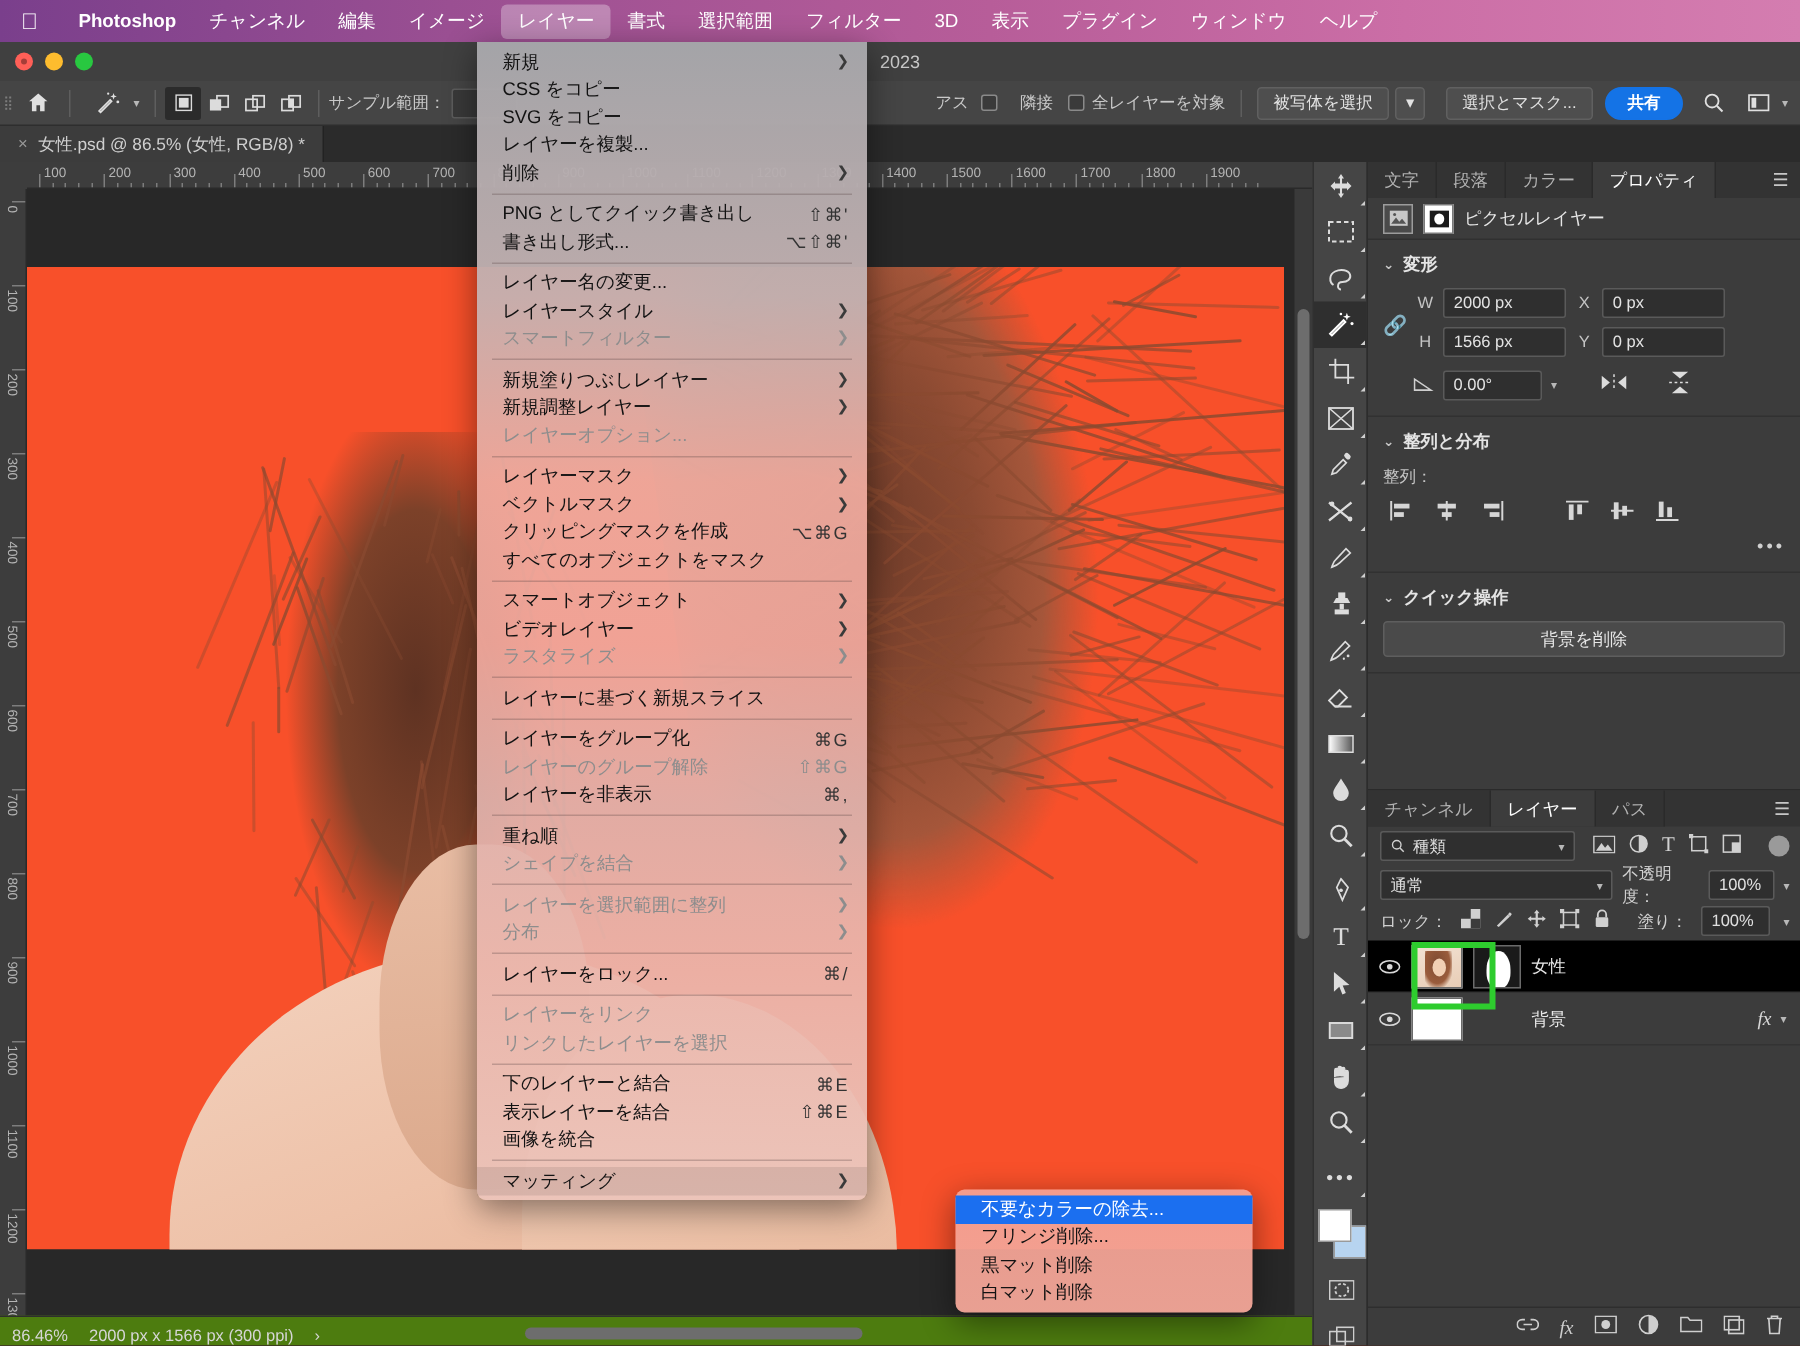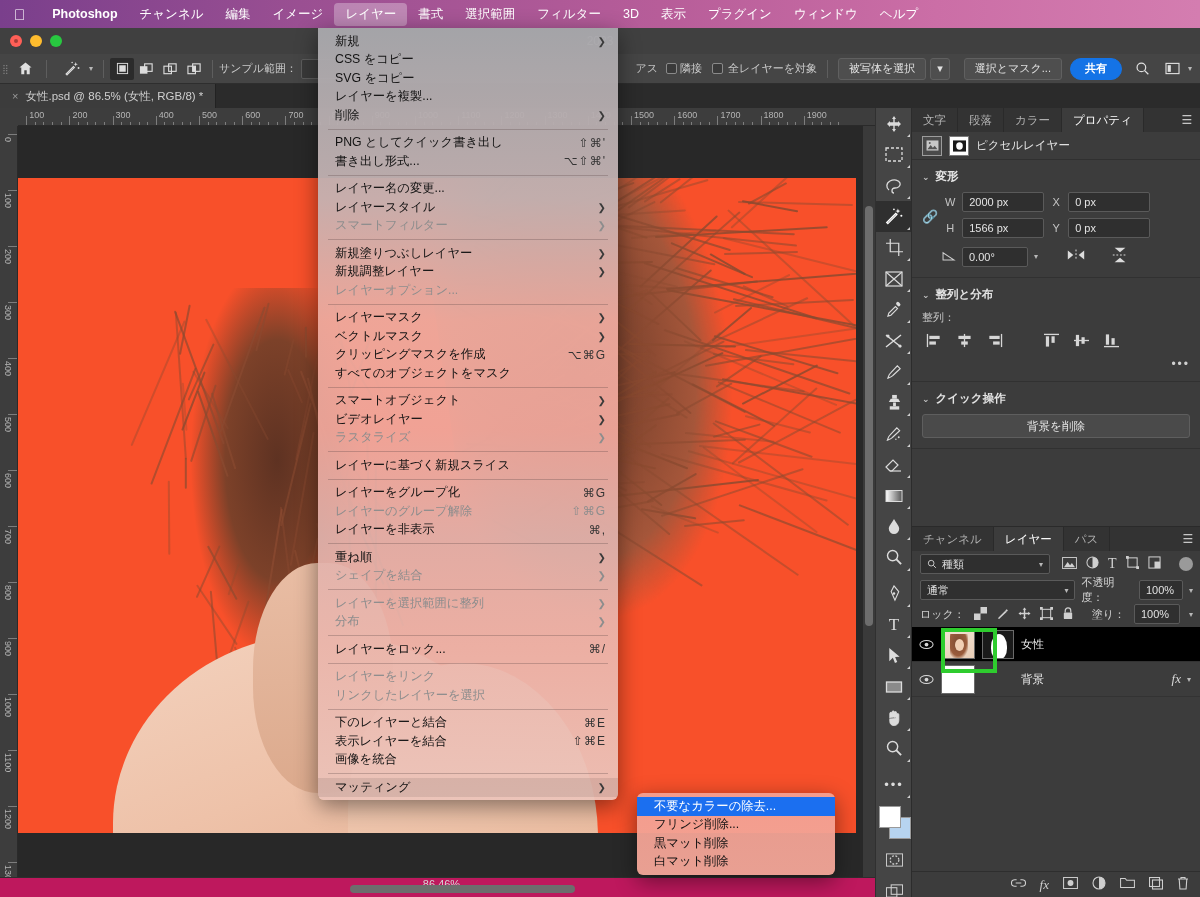--- a/index.html
+++ b/index.html
@@ -141,25 +141,25 @@
   .toggle{ width:14px; height:14px; border-radius:7px; background:#9a9a9a; margin-left:auto; }
   .lockrow{ display:flex; align-items:center; gap:9px; height:22px; padding:0 8px; color:#cfcfcf; font-size:11px;}
   .layer-row{ height:35px; display:flex; align-items:center; gap:7px; padding:0 6px; border-bottom:1px solid #333; position:relative;}
   .layer-row.sel{ background:#000000; }
   .eye{ width:16px; display:flex; justify-content:center; color:#d8d8d8;}
   .lthumb{ width:34px; height:29px; background:#fff; border:1px solid #6a6a6a; position:relative; overflow:hidden;}
   .greenbox{ position:absolute; left:29px; top:1px; width:56px; height:45px; border:4px solid #2ecc2e; z-index:5; pointer-events:none;}
   .lname{ font-size:11.5px; color:#e8e8e8; }
   .lp-bottom{ position:absolute; left:0; bottom:0; width:289px; height:26px; background:#3c3c3c; border-top:1px solid #2e2e2e; display:flex; align-items:center; justify-content:flex-end; gap:14px; padding-right:12px; color:#cfcfcf;}
   
-  .statusbar{ position:absolute; left:0; bottom:0; width:875px; height:20px; background:#be185d; display:flex; align-items:center; gap:14px; padding-left:8px; color:#d6d6d6; font-size:11px; border-top:1px solid #2e2e2e;flex-direction:column;}
+  .statusbar{ position:absolute; left:0; bottom:0; width:875px; height:20px; background:#4d7c0f; display:flex; align-items:flex-end; gap:14px; padding-left:8px; color:#d6d6d6; font-size:11px; border-top:1px solid #2e2e2e;}
   .hscroll{ position:absolute; left:350px; bottom:4px; width:225px; height:8px; background:#6d6d6d; border-radius:4px;}
   
   .menu{
-    position:absolute; left:318px; top:28px; width:300px;
+    position:absolute; left:318px; top:28px; width:260px;
     background:linear-gradient(180deg, rgba(168,168,172,.96) 0%, rgba(196,178,178,.95) 22%, rgba(238,170,158,.94) 38%, rgba(240,168,157,.93) 52%, rgba(224,178,172,.93) 66%, rgba(235,182,172,.93) 80%, rgba(236,196,186,.94) 100%);
     box-shadow:0 6px 22px rgba(0,0,0,.45); border-radius:0 0 6px 6px; z-index:70;
     padding:4px 0 3px 0;
   }
   .mi{ height:18.5px; display:flex; align-items:center; padding:0 12px 0 17px; font-size:12.3px; color:#121212; white-space:nowrap;}
   .mi.dis{ color:#8d8d8d; }
   .mi.hl{ background:rgba(0,0,0,.085); }
   .mi .sc{ margin-left:auto; font-size:12px; color:#333; letter-spacing:1px; }
   .mi.dis .sc{ color:#8d8d8d; }
   .mi .ar{ margin-left:auto; font-size:10px; color:#3a3a3a; }
@@ -253,21 +253,21 @@
           <rect x="6" y="4" width="3" height="5.5" fill="#dcdcdc"></rect>
         </svg>
     </span>
     <span class="sep"></span>
     <span class="opt-label">サンプル範囲：</span>
     <span class="opt-field" style="width:44px;margin-left:4px;"></span>
     <span style="flex:1"></span>
     <span class="opt-label">アス</span>
     <span style="width:8px"></span>
     <span class="chkbox"></span>
-    <span class="opt-label" style="margin-left:3px;">隣接</span>
+    <span class="opt-label" style="margin-left:15px;">隣接</span>
     <span style="width:10px"></span>
     <span class="chkbox"></span>
     <span class="opt-label" style="margin-left:5px;">全レイヤーを対象</span>
     <span class="sep" style="margin:0 10px;"></span>
     <span class="btn">被写体を選択</span>
     <span class="btn sm" style="margin-left:4px;">▾</span>
     <span style="width:14px"></span>
     <span class="btn">選択とマスク...</span>
     <span style="width:8px"></span>
     <span class="btn blue">共有</span>

